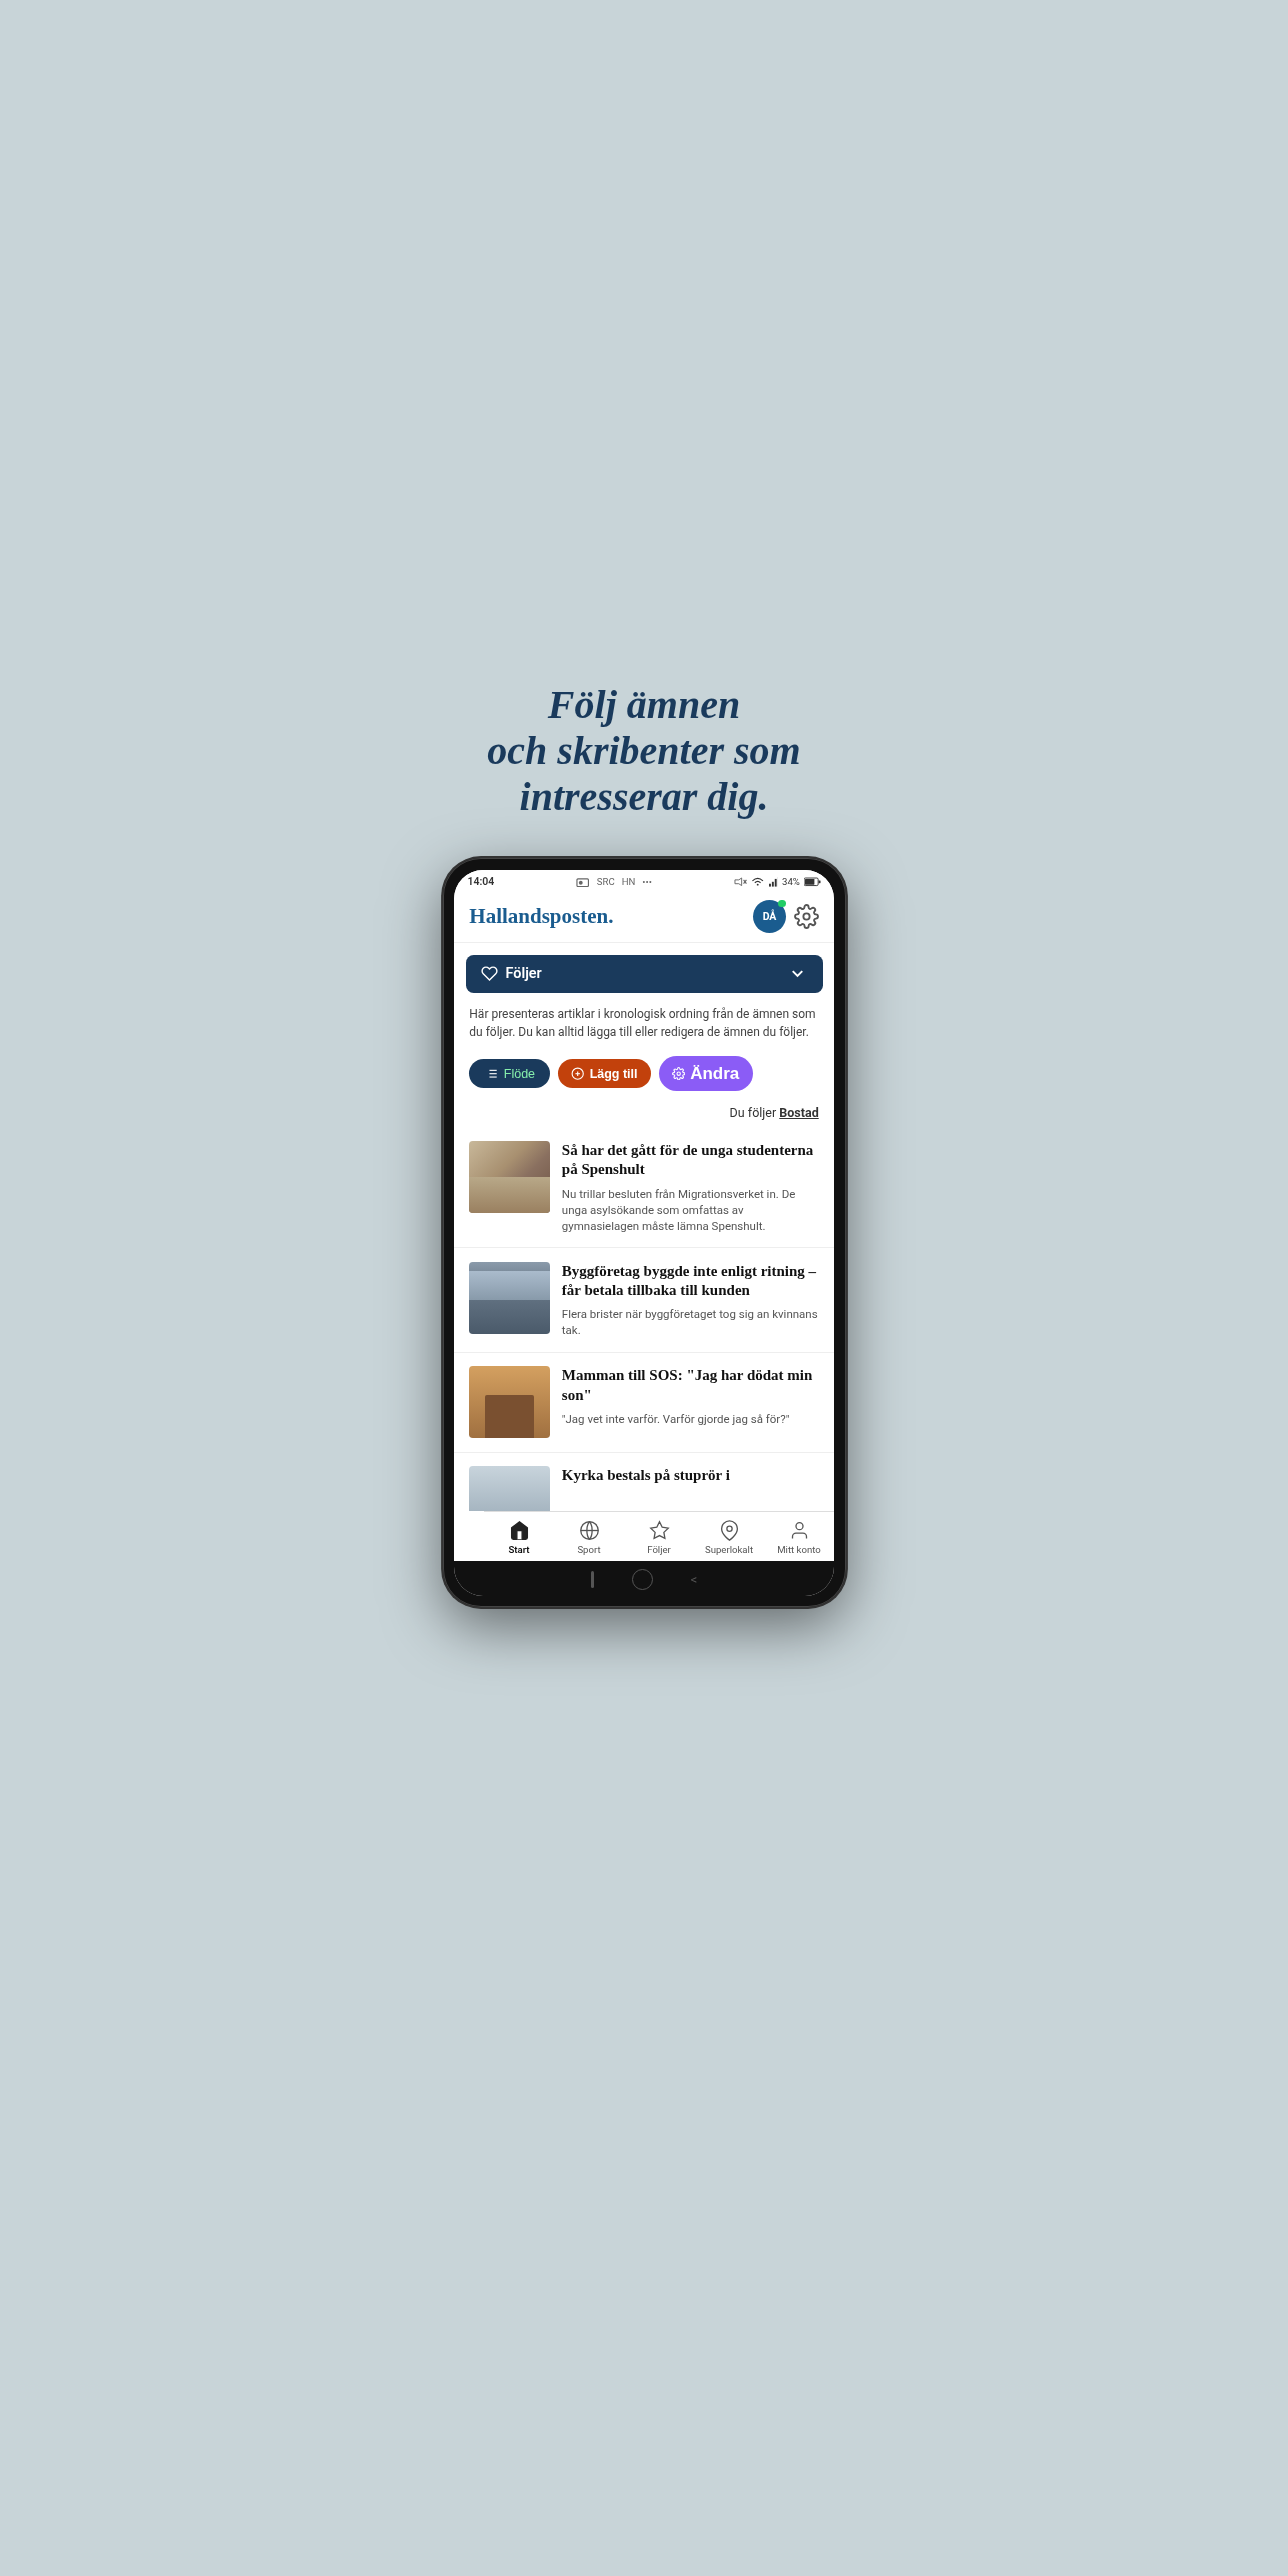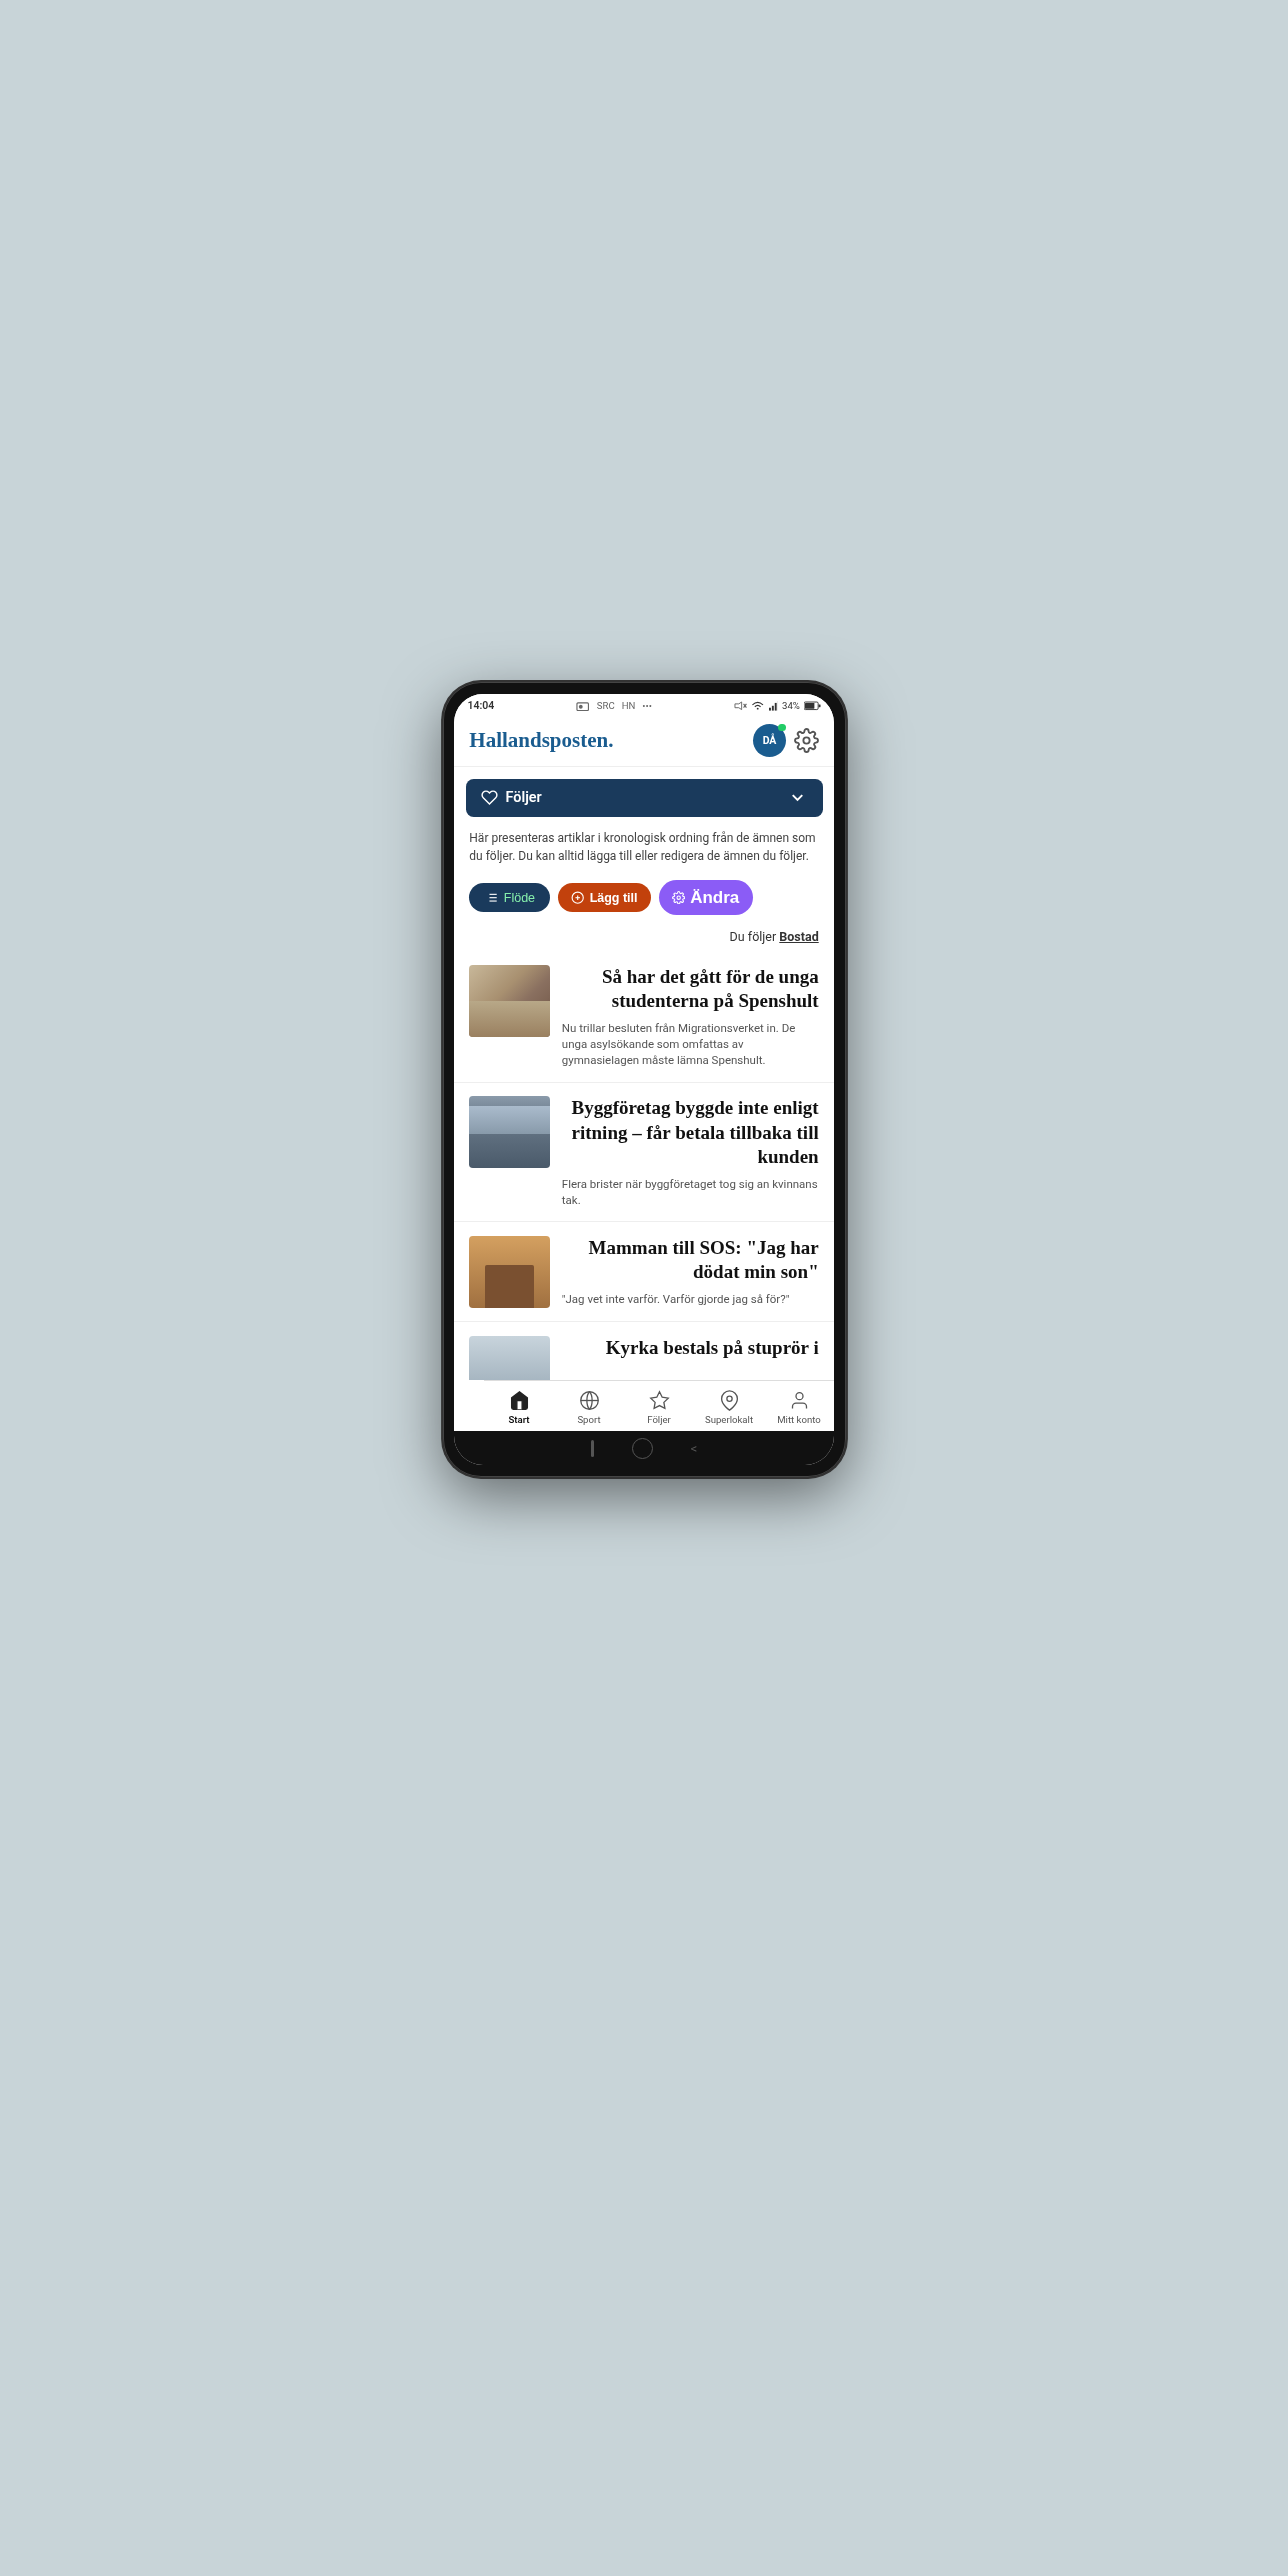--- a/index.html
+++ b/index.html
@@ -295,27 +295,26 @@
       width: 100%;
       height: 100%;
       background: linear-gradient(180deg, #c8d4dc 0%, #a0b0bc 100%);
     }
 
     .article-content {
       flex: 1;
     }
 
     .article-title {
-      font-size: 19px;
+      font-size: 15px;
       font-weight: 800;
       color: #111;
       line-height: 1.3;
       margin-bottom: 5.8px;
       font-family: Georgia, 'Times New Roman', serif;
-      text-align: right;
     }
 
     .article-teaser {
       font-size: 11.5px;
       color: #555;
       line-height: 1.4;
     }
 
     
     .bottom-nav {
@@ -393,20 +392,25 @@
 
     .article-item:last-child {
       border-bottom: none;
     }
   </style>
 </head>
 <body>
 
 <div class="page-wrapper">
 
+  <div class="headline">
+    <span>Följ ämnen</span><br>
+    <span>och skribenter som</span><br>
+    <span>intresserar dig.</span>
+  </div>
 
   <div class="phone-frame">
     <div class="phone-inner">
 
       <div class="phone-notch-bar">
         <span class="notch-left">14:04</span>
         <div class="notch-center">
           <svg width="13.4" height="9.6" viewBox="0 0 14 10">
             <rect x="1" y="2" width="12" height="8" rx="1" fill="none" stroke="#666" stroke-width="1.2"></rect>
             <circle cx="5" cy="6" r="2" fill="#666"></circle>

